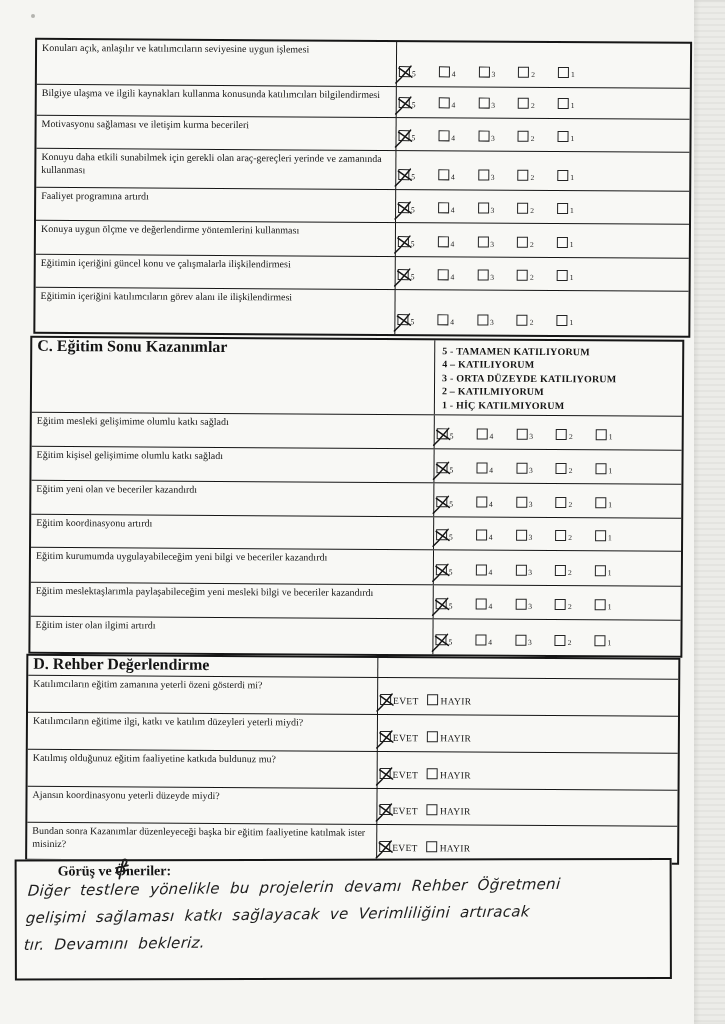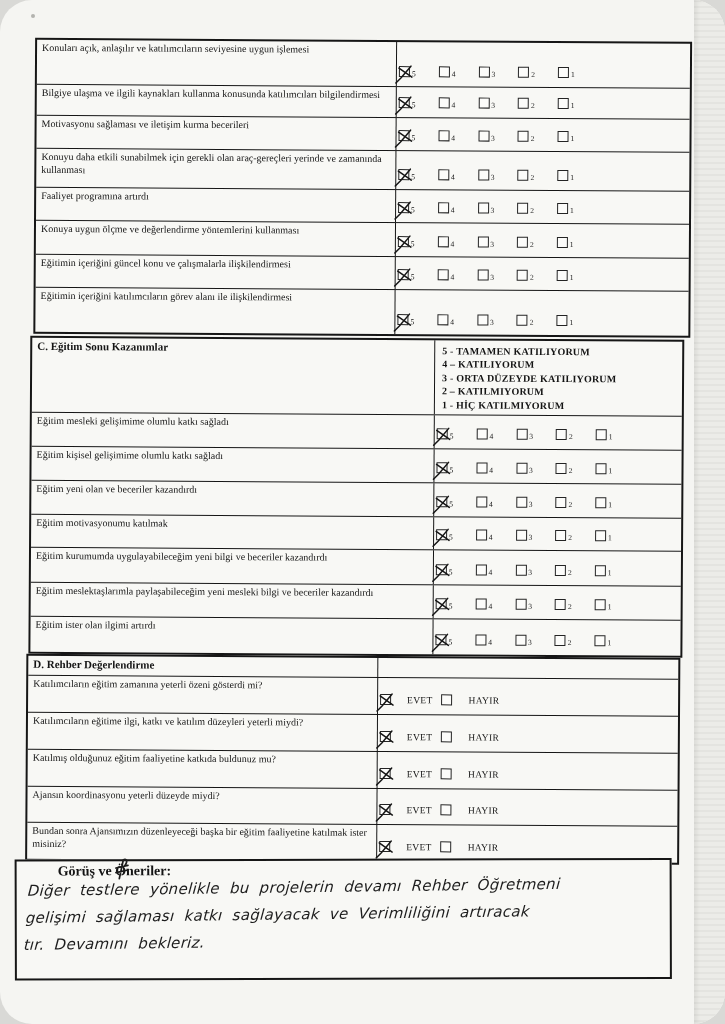--- a/index.html
+++ b/index.html
@@ -1,19 +1,19 @@
 <!DOCTYPE html>
 <html><head>
 <meta charset="utf-8">
 <style>
   html,body { margin:0; padding:0; background:#d9d9d6; }
   .page {
     position:relative; width:725px; height:1024px; margin:0 auto;
     background:#f5f5f2; overflow:hidden;
-    font-family:"Liberation Serif", serif; color:#141414;border-radius:32px;
+    font-family:"Liberation Serif", serif; color:#141414;
   }
   
   .right-strip {
     position:absolute; left:694px; top:0; width:31px; height:1024px;
     background:#ecece8;
     background-image:repeating-linear-gradient(to bottom, rgba(0,0,0,0.035) 0 2px, rgba(0,0,0,0) 2px 6px);
     box-shadow:inset 3px 0 4px rgba(0,0,0,0.07);
   }
   .corner-curve {
     position:absolute; left:699px; top:-34px; width:42px; height:74px;
@@ -36,27 +36,27 @@
   }
   .cell-r { flex:1; display:flex; align-items:flex-end; padding:0 0 5px 2px; box-sizing:border-box; position:relative; }
 
   .tbl-b { left:35px; top:38px;  width:653px; }
   .tbl-b .cell-q { width:360px; }
   .tbl-c { left:32px; top:336px; width:650px; }
   .tbl-c .cell-q { width:403px; }
   .tbl-d { left:30px; top:654px; width:650px; }
   .tbl-d .cell-q { width:350px; }
 
-  .sec-title { font-weight:bold; font-size:11px; }
+  .sec-title { font-weight:bold; font-size:16px; }
   .legend-cell { flex:1; box-sizing:border-box; padding:4px 6px 0 7px; }
   .legend-line { font-weight:bold; font-size:10px; line-height:13.4px; letter-spacing:0.2px; }
 
   
   .cb-item { display:inline-flex; align-items:flex-end; margin-right:23px; position:relative; }
-  .yn-item { display:inline-flex; align-items:flex-start; margin-right:9px; position:relative;gap:14px; }
+  .yn-item { display:inline-flex; align-items:center; margin-right:9px; position:relative; }
   .cb {
     width:11px; height:11px; box-sizing:border-box;
     border:1.3px solid #242424; background:#fcfcfa;
     display:inline-block; position:relative;
   }
   .xmark { position:absolute; left:-6px; top:-5px; width:22px; height:22px; overflow:visible; pointer-events:none; }
   .cb-num { font-size:7.5px; margin-left:2px; position:relative; bottom:-1px; }
   .yn-label { font-size:9.5px; margin-left:2px; letter-spacing:0.3px; position:relative; bottom:-1px; }
 
   
@@ -374,21 +374,21 @@
               </span><span class="cb-item">
                 <span class="cb"></span>
                 <span class="cb-num">2</span>
               </span><span class="cb-item">
                 <span class="cb"></span>
                 <span class="cb-num">1</span>
               </span></span>
           </div>
       </div>
       <div class="row" style="height:33px">
-        <div class="cell-q"><span>Eğitim motivasyonumu katılmak</span></div>
+        <div class="cell-q"><span>Eğitim koordinasyonu artırdı</span></div>
         <div class="cell-r">
             <span><span class="cb-item">
                 <span class="cb">
                   <svg class="xmark" viewBox="0 0 22 22">
                     <path d="M5 6 L18 15 M17 4 L7 16 L2 21" fill="none" stroke="#161616" stroke-width="1.5" stroke-linecap="round"></path>
                   </svg>
                 </span>
                 <span class="cb-num">5</span>
               </span><span class="cb-item">
                 <span class="cb"></span>
@@ -545,21 +545,21 @@
                   </svg>
                 </span>
                 <span class="yn-label">EVET</span>
               </span><span class="yn-item">
                 <span class="cb"></span>
                 <span class="yn-label">HAYIR</span>
               </span></span>
           </div>
       </div>
       <div class="row" style="height:37px">
-        <div class="cell-q"><span>Bundan sonra Ajansımızın düzenleyeceği başka bir eğitim faaliyetine katılmak ister misiniz?</span></div>
+        <div class="cell-q"><span>Bundan sonra Kazanımlar düzenleyeceği başka bir eğitim faaliyetine katılmak ister misiniz?</span></div>
         <div class="cell-r">
             <span><span class="yn-item">
                 <span class="cb">
                   <svg class="xmark" viewBox="0 0 22 22">
                     <path d="M5 6 L18 15 M17 4 L7 16 L2 21" fill="none" stroke="#161616" stroke-width="1.5" stroke-linecap="round"></path>
                   </svg>
                 </span>
                 <span class="yn-label">EVET</span>
               </span><span class="yn-item">
                 <span class="cb"></span>

